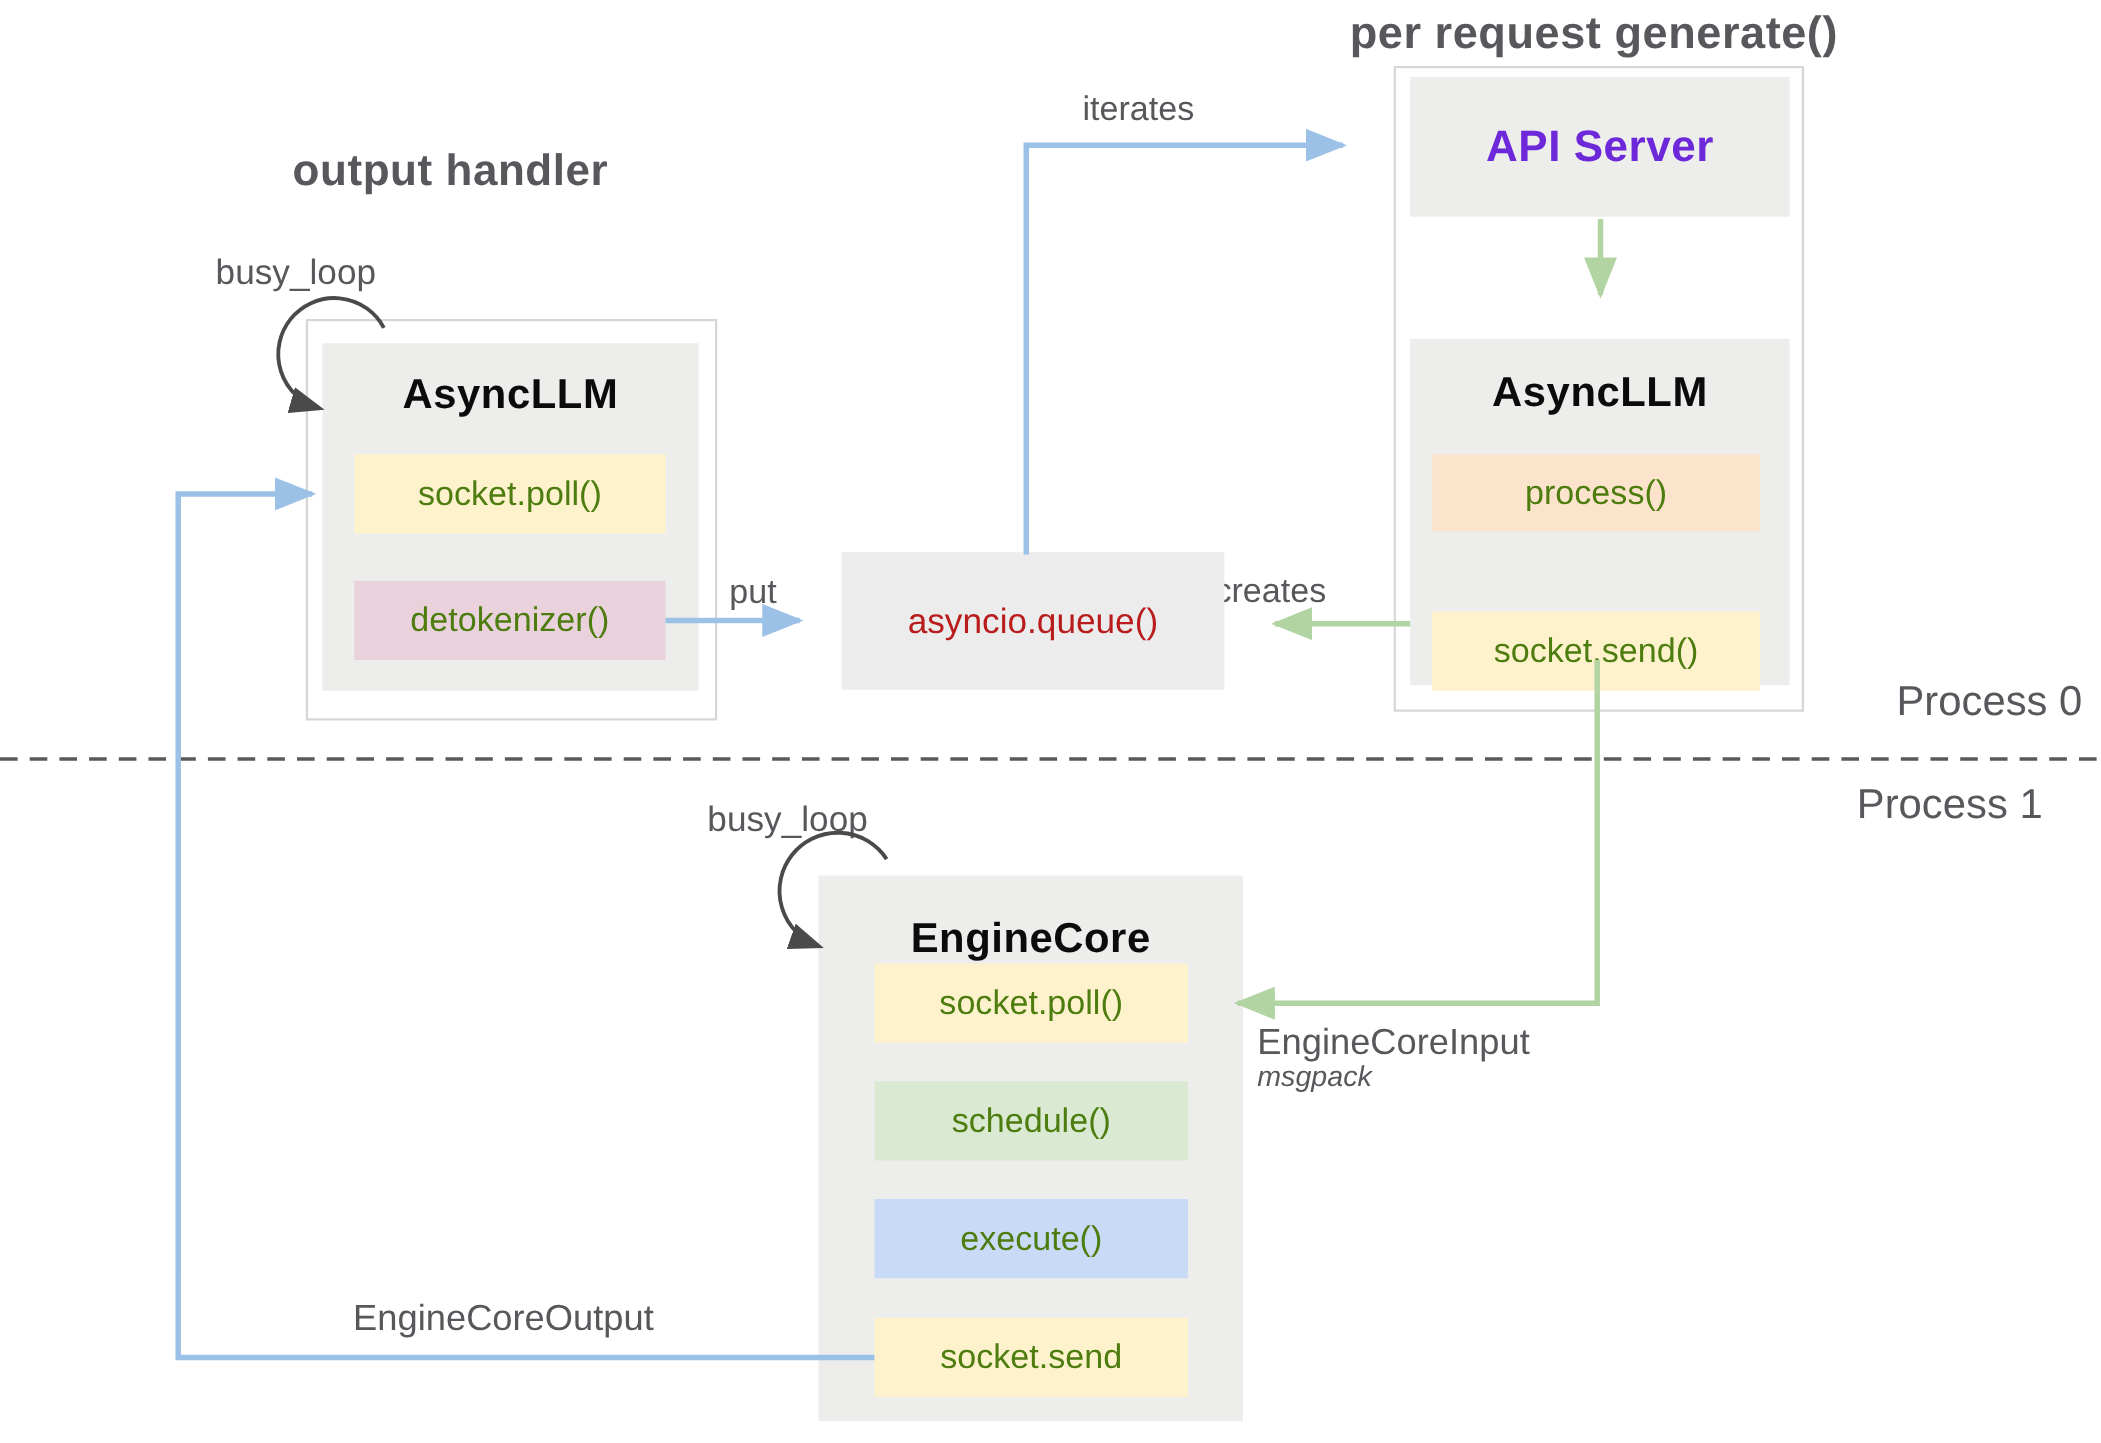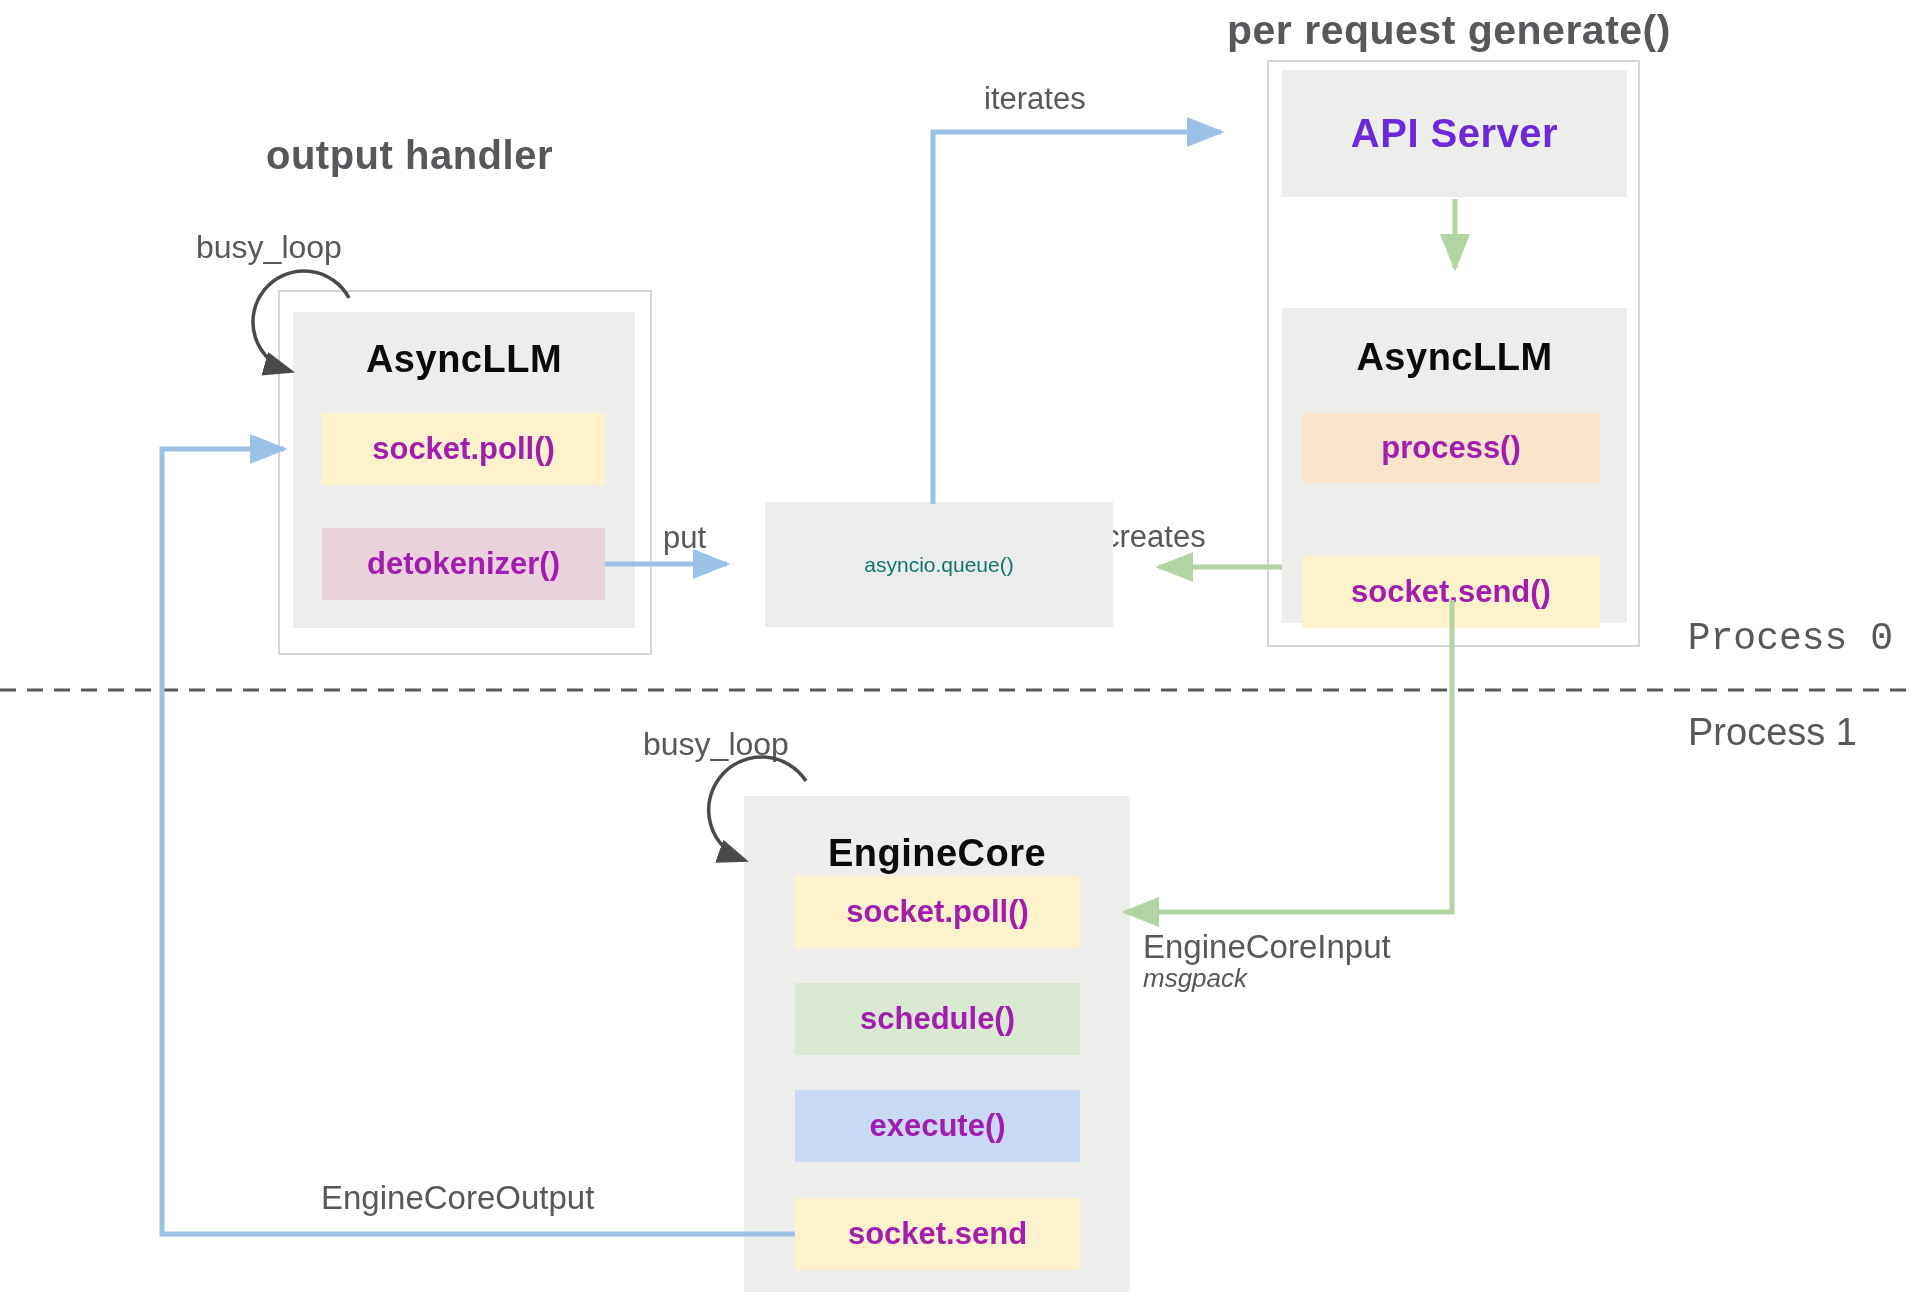--- a/index.html
+++ b/index.html
@@ -28,26 +28,26 @@
   .panel{
     position:absolute;background:var(--panel-gray,#ededec);
   }
   .panel-title{
     position:absolute;left:0;right:0;text-align:center;
     font-weight:700;font-size:38px;color:#0b0b0b;letter-spacing:.5px;
   }
   
   .item{
     position:absolute;display:flex;align-items:center;justify-content:center;
-    font-size:31px;color:#a21caf;font-weight:bold;
+    font-size:31px;color:#4d7c0f;
   }
   
   .queue-box{
     position:absolute;display:flex;align-items:center;justify-content:center;
-    background:var(--queue-gray,#ececec);font-size:21px;color:#0f766e;
+    background:var(--queue-gray,#ececec);font-size:32px;color:#b91c1c;
   }
   .api-box{
     position:absolute;display:flex;align-items:center;justify-content:center;
     background:var(--panel-gray,#ededec);
     font-weight:700;font-size:40px;color:#6d28d9;letter-spacing:.5px;
   }
   svg.overlay{
     position:absolute;left:0;top:0;width:1910px;height:1312px;
     pointer-events:none;z-index:5;
   }
@@ -67,21 +67,21 @@
 
 <div class="note note-md" style="left:663px;top:520px;width:100px;">put</div>
 
 <div class="note note-md" style="left:1104px;top:519px;width:200px;">creates</div>
 
 <div class="note" style="left:1143px;top:928px;width:310px;font-size:33px;">EngineCoreInput</div>
 <div class="note note-sm" style="left:1143px;top:963px;width:310px;">msgpack</div>
 
 <div class="note" style="left:321px;top:1179px;width:300px;font-size:33px;">EngineCoreOutput</div>
 
-<div class="note note-lg" style="left:1640px;top:617px;width:253px;text-align:right;font-family:Liberation Mono, monospace;">Process 0</div>
+<div class="note note-lg" style="left:1640px;top:617px;width:253px;text-align:right;">Process 0</div>
 <div class="note note-lg" style="left:1688px;top:711px;width:253px;text-align:left;">Process 1</div>
 
 <div class="outer-box" style="left:278px;top:290px;width:374px;height:365px;"></div>
 
 <div class="panel" style="left:293px;top:312px;width:342px;height:316px;">
   <div class="panel-title" style="top:26px;">AsyncLLM</div>
   <div class="item" style="left: 29px; top: 101px; width: 283px; height: 72px; background: rgb(253, 242, 204);">socket.poll()</div>
   <div class="item" style="left: 29px; top: 216px; width: 283px; height: 72px; background: rgb(234, 210, 220);">detokenizer()</div>
 </div>
 

